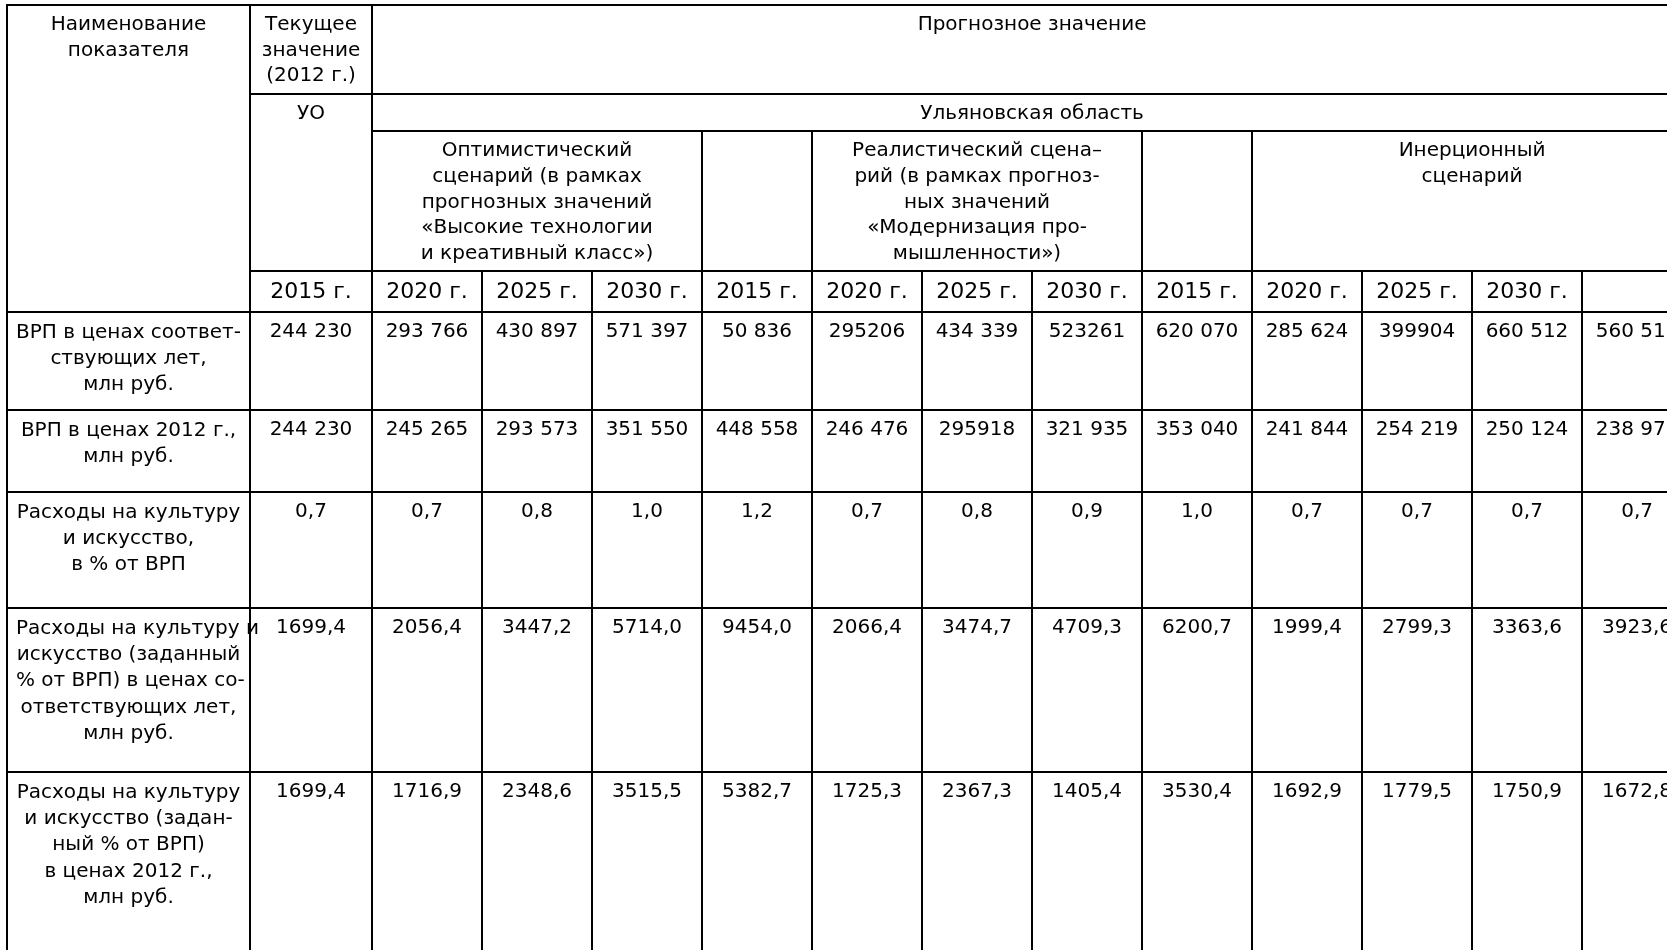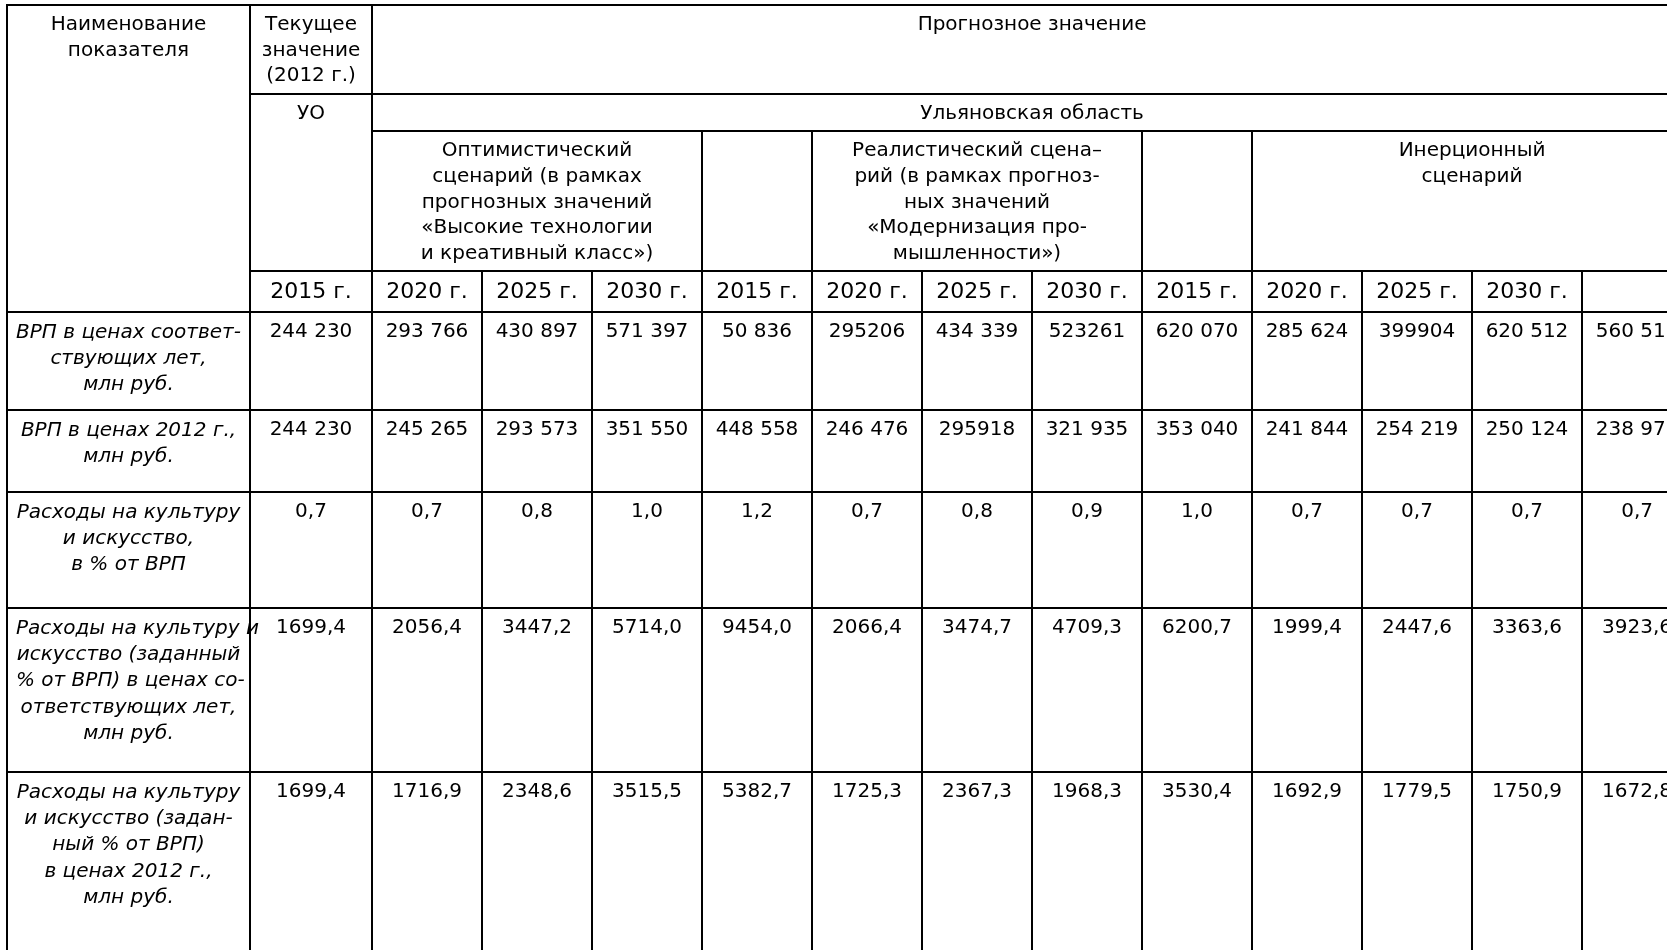--- a/index.html
+++ b/index.html
@@ -51,21 +51,20 @@
     vertical-align: middle;
     text-align: center;
     padding: 7px 4px;
     font-size: 22px;
   }
   td.name {
     text-align: left;
     vertical-align: top;
     padding: 7px 8px 7px 9px;
     line-height: 1.32;
-    font-style: italic;
   }
   td.num {
     text-align: center;
     vertical-align: top;
     padding: 7px 6px;
     white-space: nowrap;
   }
   .col-name  { width: 243px; }
   .col-cur   { width: 122px; }
   .col-y     { width: 110px; }
@@ -162,21 +161,21 @@
       <td class="num">293 766</td>
       <td class="num">430 897</td>
       <td class="num">571 397</td>
       <td class="num">50 836</td>
       <td class="num">295206</td>
       <td class="num">434 339</td>
       <td class="num">523261</td>
       <td class="num">620 070</td>
       <td class="num">285 624</td>
       <td class="num">399904</td>
-      <td class="num">620 512</td>
+      <td class="num">660 512</td>
       <td class="num">560 517</td>
     </tr>
     <tr class="rowpad-2">
       <td class="name">
         <div class="nowrapline">ВРП в ценах 2012 г.,</div>
         <div class="nowrapline">млн руб.</div>
       </td>
       <td class="num">244 230</td>
       <td class="num">245 265</td>
       <td class="num">293 573</td>
@@ -222,40 +221,40 @@
       <td class="num">1699,4</td>
       <td class="num">2056,4</td>
       <td class="num">3447,2</td>
       <td class="num">5714,0</td>
       <td class="num">9454,0</td>
       <td class="num">2066,4</td>
       <td class="num">3474,7</td>
       <td class="num">4709,3</td>
       <td class="num">6200,7</td>
       <td class="num">1999,4</td>
-      <td class="num">2447,6</td>
+      <td class="num">2799,3</td>
       <td class="num">3363,6</td>
       <td class="num">3923,6</td>
     </tr>
     <tr class="rowpad-5">
       <td class="name">
         <div class="nowrapline">Расходы на культуру</div>
         <div class="nowrapline">и искусство (задан-</div>
         <div class="nowrapline">ный % от  ВРП)</div>
         <div class="nowrapline">в ценах 2012 г.,</div>
         <div class="nowrapline">млн руб.</div>
       </td>
       <td class="num">1699,4</td>
       <td class="num">1716,9</td>
       <td class="num">2348,6</td>
       <td class="num">3515,5</td>
       <td class="num">5382,7</td>
       <td class="num">1725,3</td>
       <td class="num">2367,3</td>
-      <td class="num">1968,3</td>
+      <td class="num">1405,4</td>
       <td class="num">3530,4</td>
       <td class="num">1692,9</td>
       <td class="num">1779,5</td>
       <td class="num">1750,9</td>
       <td class="num">1672,8</td>
     </tr>
   </tbody>
 </table>
 </div>
 

